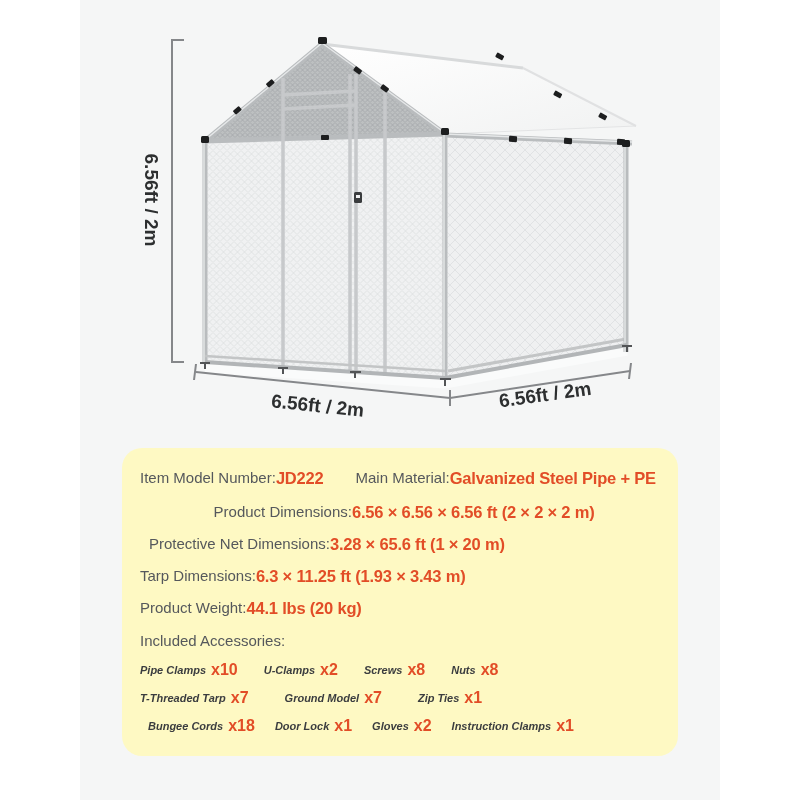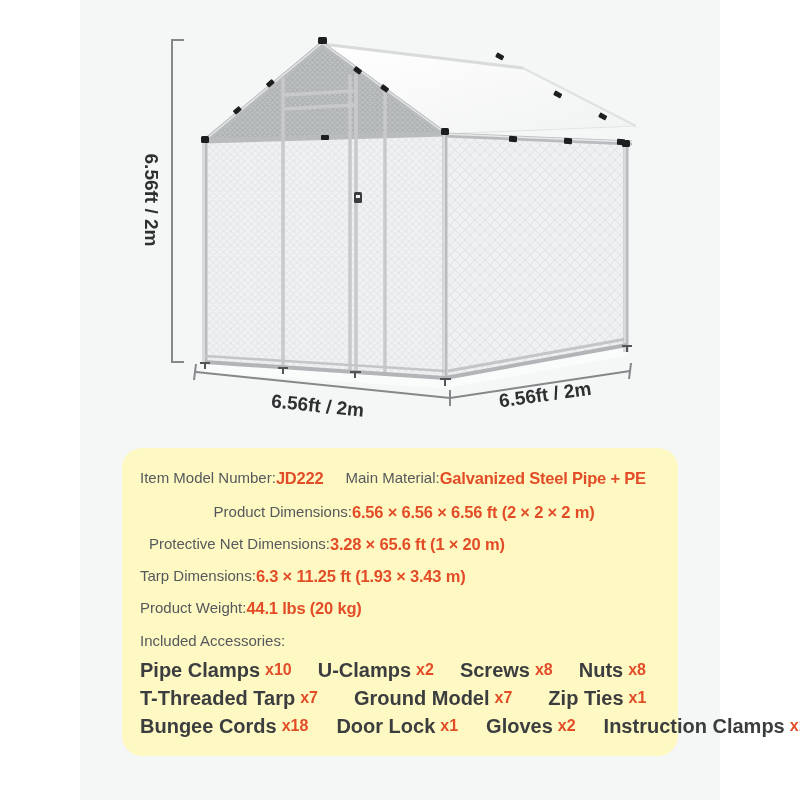--- a/index.html
+++ b/index.html
@@ -16,27 +16,27 @@
     position:absolute;left:42px;top:448px;width:556px;height:308px;
     background:#fef9c3;border-radius:20px;
   }
   .spec-row{
     position:absolute;left:18px;right:10px;height:24px;line-height:24px;
     display:flex;align-items:center;white-space:nowrap;
   }
   .lbl{font-size:15px;color:#55585c;font-weight:400;}
   .val{font-size:16.5px;color:#e24d27;font-weight:700;letter-spacing:-0.2px;}
   .acc-title{font-size:15px;color:#55585c;}
-  .acc-name{font-size:20px;color:#3b3d3f;font-weight:700;}
+  .acc-name{font-size:11px;color:#3b3d3f;font-weight:700;font-style:italic;}
   .acc-count{font-size:16px;color:#e24d27;font-weight:700;margin-left:5px;}
   .acc-item{display:flex;align-items:center;}
   .r1{top:18px;}  .r2{top:52px;justify-content:center;}  .r3{top:84px;margin-left:9px;}  .r4{top:116px;}
   .r5{top:148px;} .r6{top:181px;} .r7{top:210px;} .r8{top:238px;} .r9{top:266px;}
-  .gap1{margin-left:22px;}
-  .g26{gap:26px;} .g36{gap:36px;} .g28{gap:28px;}
+  .gap1{margin-left:32px;}
+  .g26{gap:26px;} .g36{gap:36px;} .g28{gap:20px;margin-left:8px;}
 </style>
 </head>
 <body>
 
 <div class="image-area">
 
   <svg class="cage-svg" width="640" height="440" viewBox="0 0 640 440">
     <defs>
       <pattern id="meshWall" width="7" height="7" patternUnits="userSpaceOnUse">
         <rect width="7" height="7" fill="#f0f1f2"></rect>

